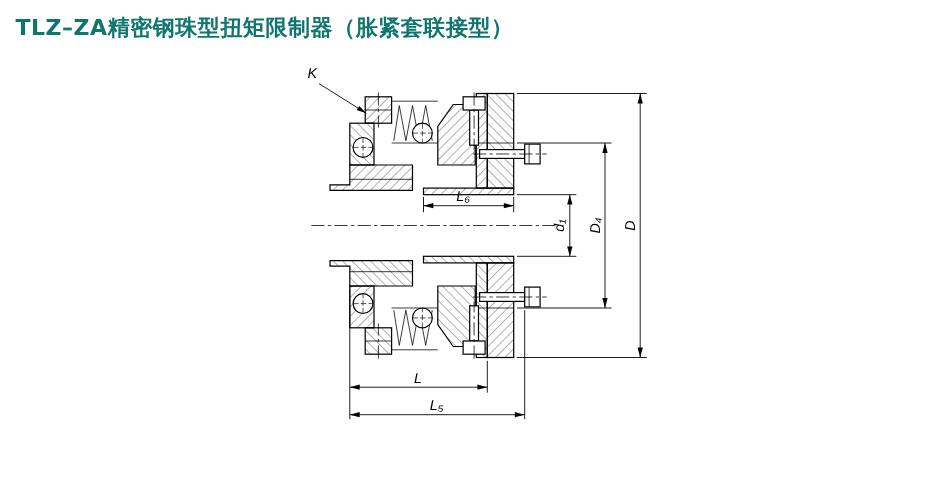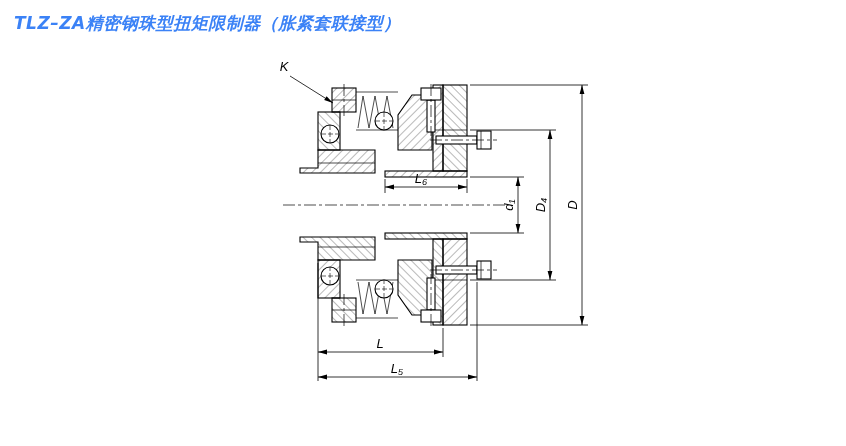--- a/index.html
+++ b/index.html
@@ -1,20 +1,20 @@
 <!DOCTYPE html>
 <html><head>
 <meta charset="utf-8">
 <style>
   * { margin:0; padding:0; box-sizing:border-box; }
   html,body { width:846px; height:446px; background:#ffffff; overflow:hidden; }
   .page { position:relative; width:846px; height:446px; background:#ffffff;
           font-family:"DejaVu Sans", sans-serif; }
-  .title { position:absolute; left:14px; top:12px; font-size:17px; font-weight:bold;
-           color:#3b82f6; letter-spacing:0.5px; white-space:nowrap;font-style:italic; }
+  .title { position:absolute; left:14px; top:12px; font-size:20px; font-weight:bold;
+           color:#0f766e; letter-spacing:0.5px; white-space:nowrap; }
   svg.drawing { position:absolute; left:0; top:0; }
   .outline   { stroke:#000; stroke-width:1.1; }
   .thin      { stroke:#000; stroke-width:0.7; }
   .dimline   { stroke:#000; stroke-width:0.8; fill:none; }
   .cl        { stroke:#000; stroke-width:0.7; stroke-dasharray:12 3 3 3; }
   .ballcl    { stroke:#000; stroke-width:0.6; stroke-dasharray:5 2; }
   .dim-label { font-family:"Liberation Sans", sans-serif; font-style:italic;
                font-size:13px; fill:#000; }
 </style>
 </head>

